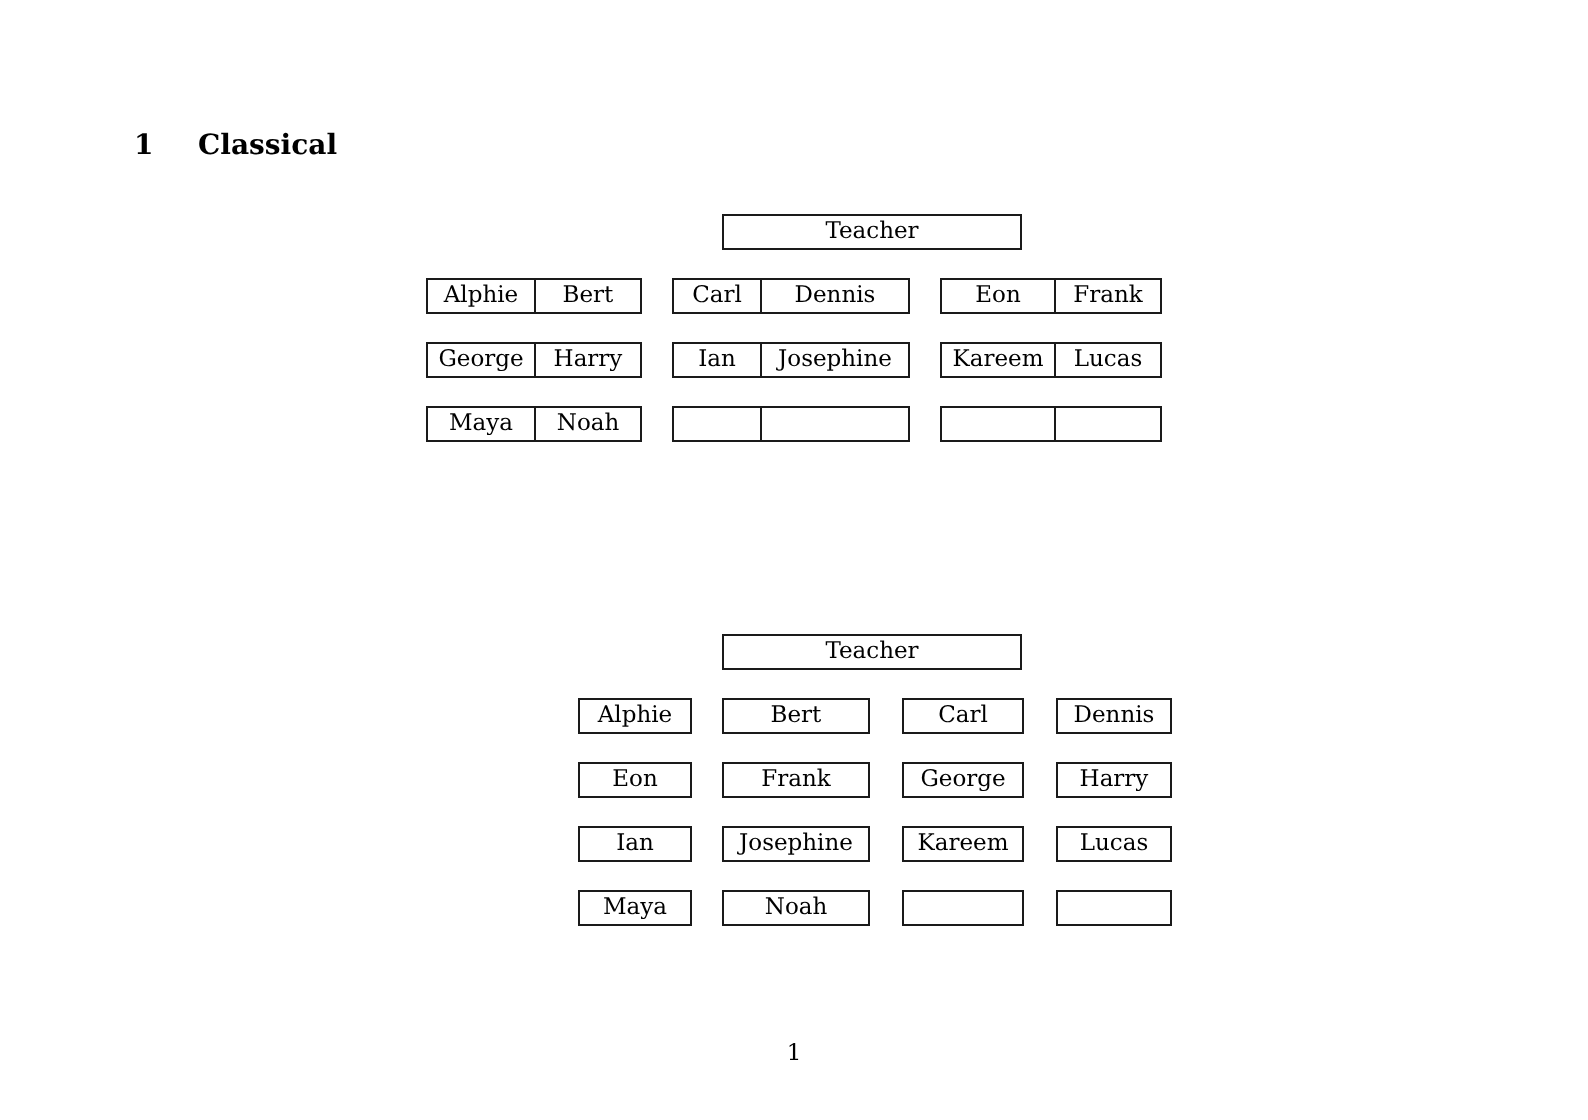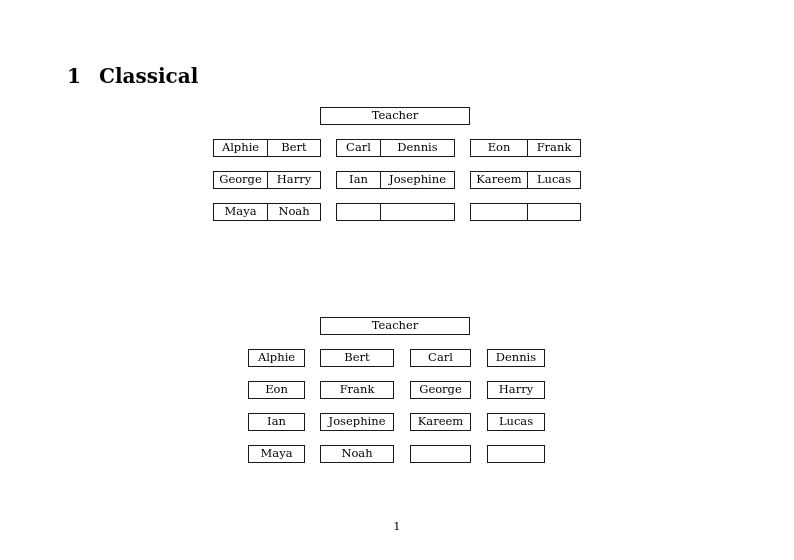--- a/index.html
+++ b/index.html
@@ -18,21 +18,21 @@
 
   .page {
     position: absolute;
     inset: 0;
   }
 
   
   .section-heading {
     position: absolute;
     font-weight: bold;
-    font-size: 20px;
+    font-size: 14px;
     line-height: 1;
     white-space: nowrap;
     color: #000;
   }
   .section-heading .sec-num {
     display: inline-block;
     width: 32px;
   }
   #heading-classical   { left: 67px;  top: 66px; }
   #heading-distributed { left: 67px;  top: 277px; }
@@ -43,20 +43,21 @@
     box-sizing: border-box;
     border: 1px solid #1a1a1a;
     background: #ffffff;
     font-size: 11.5px;
     line-height: 1;
     display: flex;
     align-items: center;
     justify-content: center;
     white-space: nowrap;
     color: #000;
+    margin-left: 41px;
   }
 
   .teacher-box {
     height: 18px;
   }
 
   
   .pair-group {
     position: absolute;
     box-sizing: border-box;

